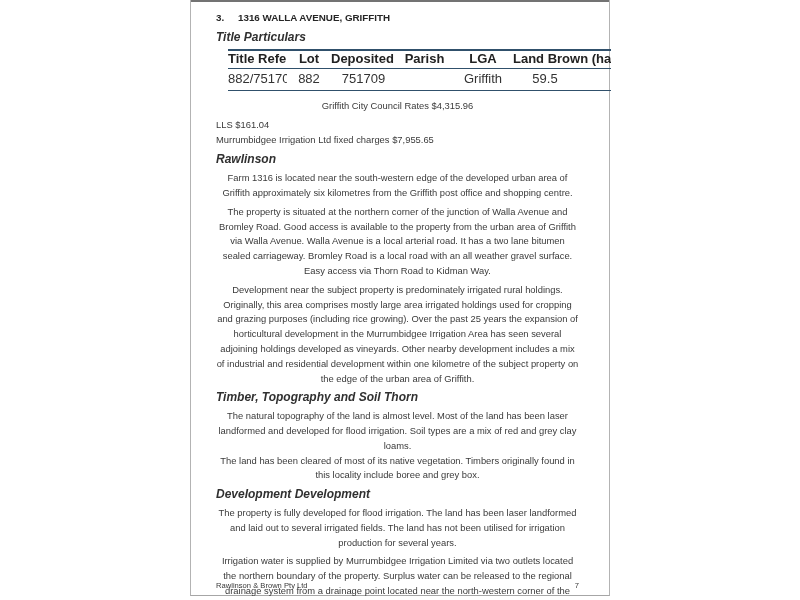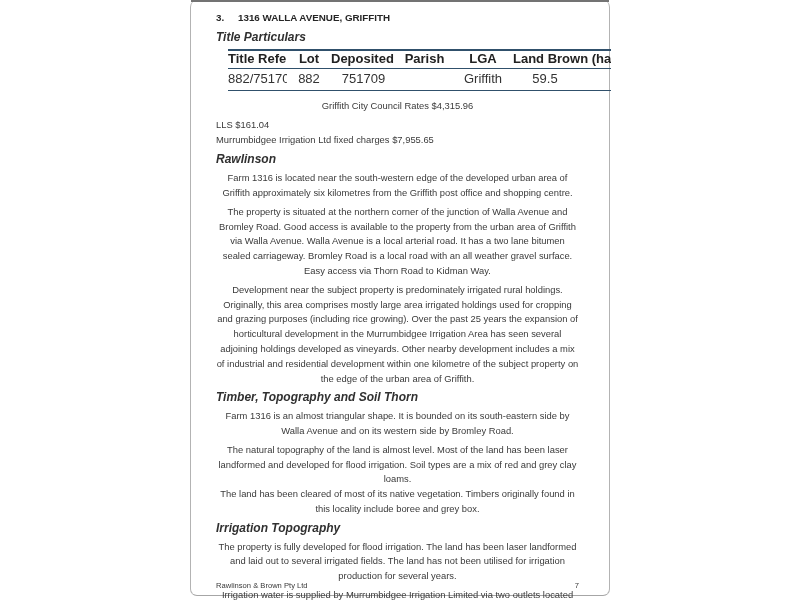--- a/index.html
+++ b/index.html
@@ -21,21 +21,20 @@
     position: absolute;
     left: 190px;
     top: 0;
     width: 420px;
     height: 596px;
     box-sizing: border-box;
     background: #ffffff;
     border-left: 1px solid #b3b3b3;
     border-right: 1px solid #b3b3b3;
     border-bottom: 1px solid #a6a6a6;
-    border-radius: 7px;
   }
   .top-rule {
     position: absolute;
     top: 0; left: 0; right: 0;
     height: 2px;
     background: #737373;
   }
   .content {
     position: absolute;
     top: 2px; left: 0; right: 0; bottom: 0;
@@ -158,25 +157,24 @@
         <p class="charge-line">LLS $161.04</p>
         <p class="charge-line">Murrumbidgee Irrigation Ltd fixed charges $7,955.65</p>
       </div>
 
       <div class="h2">Rawlinson</div>
       <p class="para">Farm 1316 is located near the south-western edge of the developed urban area of Griffith approximately six kilometres from the Griffith post office and shopping centre.</p>
       <p class="para">The property is situated at the northern corner of the junction of Walla Avenue and Bromley Road. Good access is available to the property from the urban area of Griffith via Walla Avenue. Walla Avenue is a local arterial road. It has a two lane bitumen sealed carriageway. Bromley Road is a local road with an all weather gravel surface. Easy access via Thorn Road to Kidman Way.</p>
       <p class="para">Development near the subject property is predominately irrigated rural holdings. Originally, this area comprises mostly large area irrigated holdings used for cropping and grazing purposes (including rice growing). Over the past 25 years the expansion of horticultural development in the Murrumbidgee Irrigation Area has seen several adjoining holdings developed as vineyards. Other nearby development includes a mix of industrial and residential development within one kilometre of the subject property on the edge of the urban area of Griffith.</p>
 
       <div class="h2">Timber, Topography and Soil Thorn</div>
-      <p class="para">Farm 1316 is an almost triangular shape. It is bounded on its south-eastern side by Walla Avenue and on its western side by Bromley Road.</p>
       <p class="para">The natural topography of the land is almost level. Most of the land has been laser landformed and developed for flood irrigation. Soil types are a mix of red and grey clay loams.
 The land has been cleared of most of its native vegetation. Timbers originally found in this locality include boree and grey box.</p>
 
-      <div class="h2">Irrigation Topography</div>
+      <div class="h2">Development Development</div>
       <p class="para">The property is fully developed for flood irrigation. The land has been laser landformed and laid out to several irrigated fields. The land has not been utilised for irrigation production for several years.</p>
       <p class="para">Irrigation water is supplied by Murrumbidgee Irrigation Limited via two outlets located the northern boundary of the property. Surplus water can be released to the regional drainage system from a drainage point located near the north-western corner of the property. Irrigation water was conveyed to the irrigated fields by a system of open channels.</p>
 
     </div>
 
     <div class="footer">
       <span>Rawlinson &amp; Brown Pty Ltd</span>
       <span>7</span>
     </div>
   </div>

